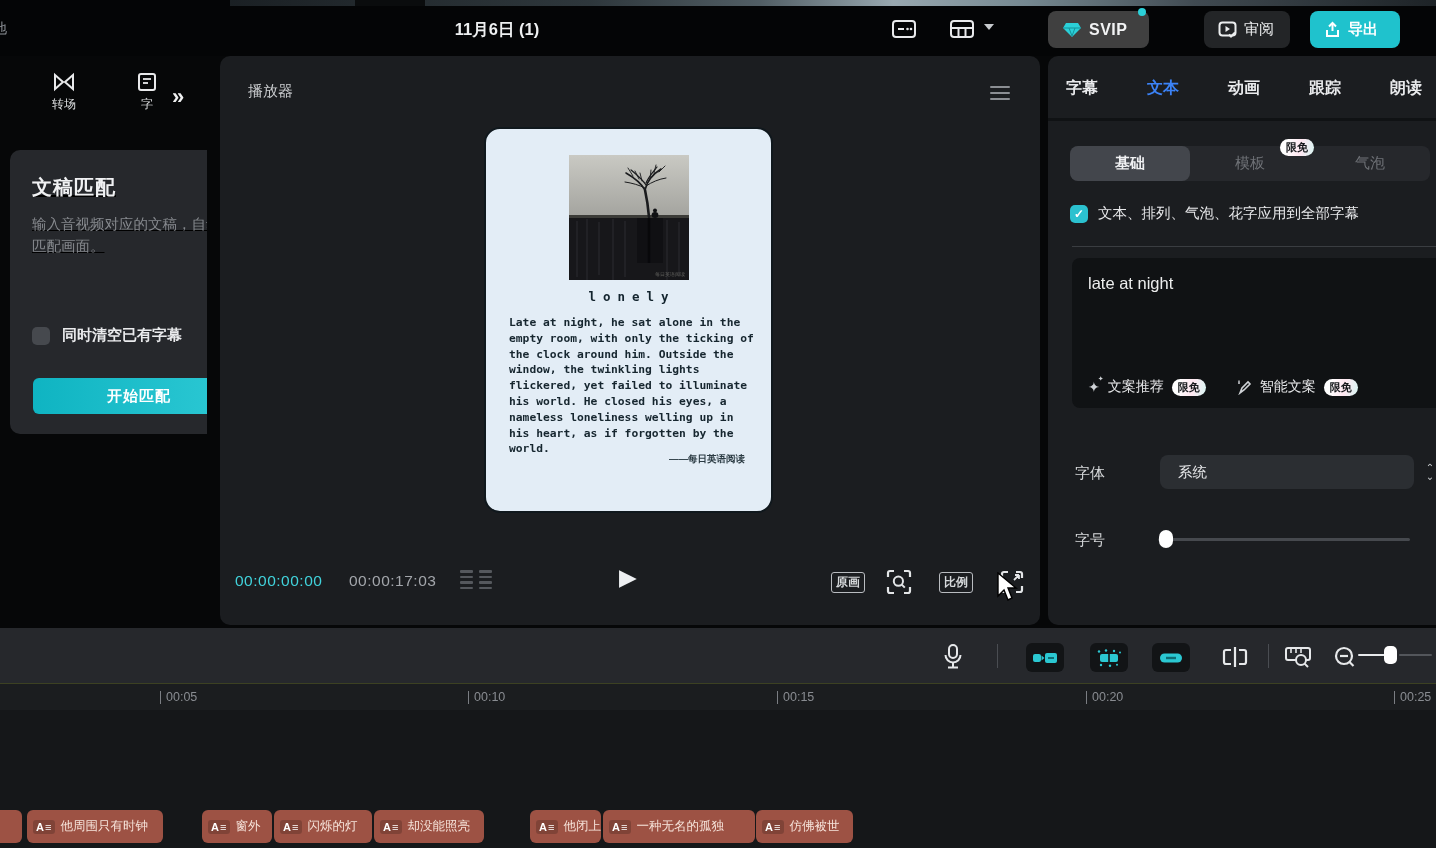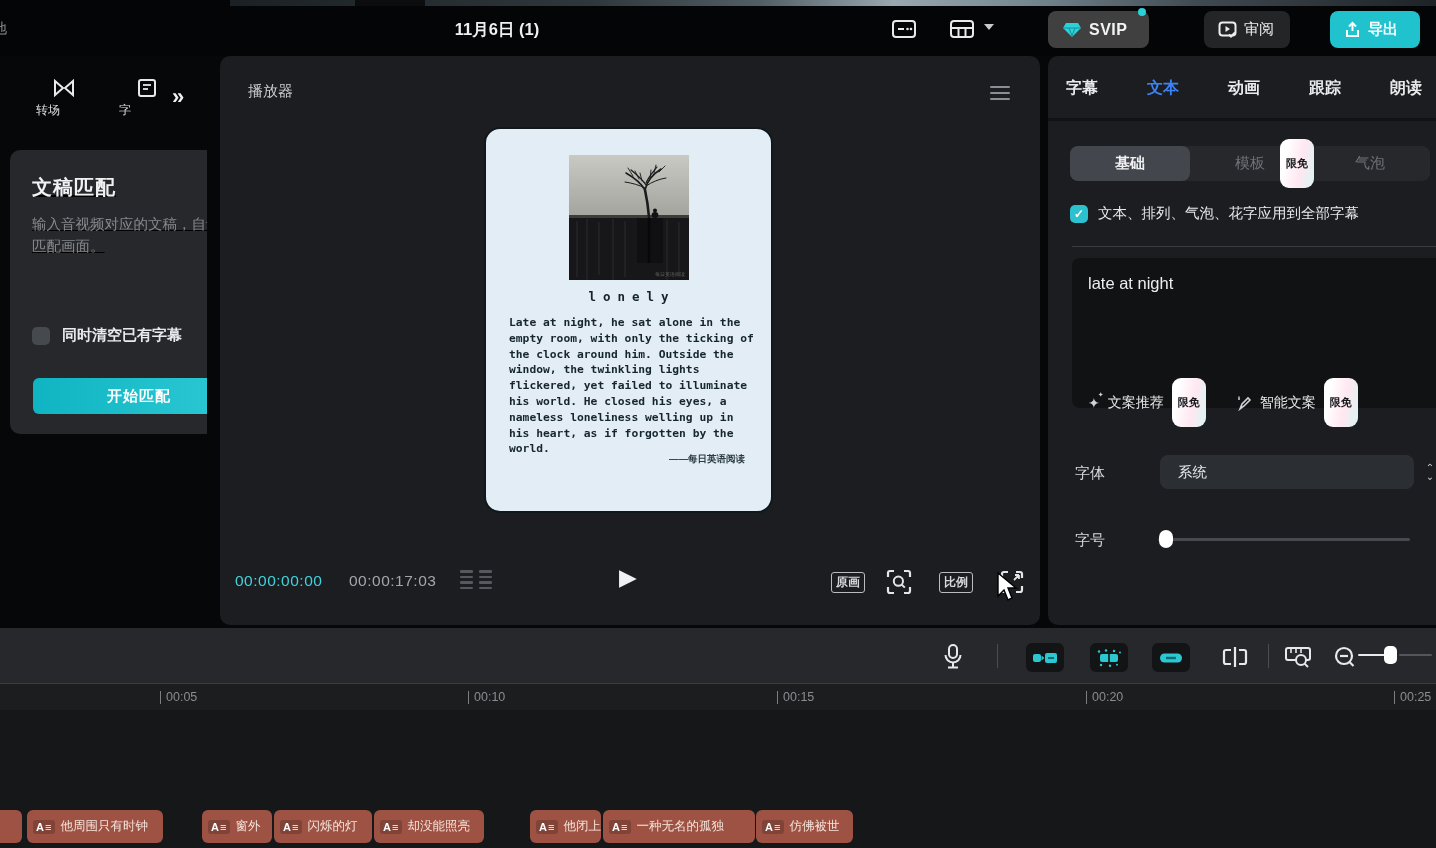--- a/index.html
+++ b/index.html
@@ -19,26 +19,26 @@
   .doc-title { position:absolute; left:417px; top:19px; width:160px; text-align:center;
     font-size:16.5px; font-weight:bold; color:#eef0f1; }
   .tb-iconbtn { position:absolute; top:16px; width:32px; height:26px; display:flex; align-items:center; justify-content:center; }
   .tb-caret { position:absolute; left:984px; top:24px; width:0; height:0; border-left:5px solid transparent; border-right:5px solid transparent; border-top:6px solid #c7cacd; }
   .pill { position:absolute; top:11px; height:37px; border-radius:8px; display:flex; align-items:center; gap:7px; padding:0 14px; }
   .pill-svip { left:1048px; width:101px; background:#404040; }
   .pill-svip .lbl { font-size:16px; font-weight:bold; color:#f2f3f4; letter-spacing:.5px; }
   .svip-dot { position:absolute; left:1138px; top:8px; width:8px; height:8px; border-radius:50%; background:#2bd0d8; }
   .pill-review { left:1204px; width:86px; background:#232527; }
   .pill-review .lbl { font-size:15px; color:#eceeef; }
-  .pill-export { left:1310px; width:90px; background:#1fc2cd;margin-left:20px; }
+  .pill-export { left:1310px; width:90px; background:#1fc2cd; }
   .pill-export .lbl { font-size:15px; font-weight:bold; color:#fff; }
 
   
   .left-col { position:absolute; left:0; top:56px; width:207px; height:572px; overflow:hidden; }
-  .lt-item { position:absolute; top:22px; width:56px; color:#e8e9eb; }
+  .lt-item { position:absolute; top:16px; width:56px; text-align:center; color:#e8e9eb; }
   .lt-item .cap { display:block; margin-top:4px; font-size:12px; color:#dfe1e3; }
   .lt-expand { position:absolute; left:172px; top:28px; font-size:22px; font-weight:bold; color:#f0f1f2; }
   .match-card { position:absolute; left:10px; top:94px; width:228px; height:284px;
     background:#26282c; border-radius:10px; padding:24px 22px;text-decoration:underline; }
   .match-title { font-size:20px; font-weight:bold; color:#f0f1f3; letter-spacing:1px; }
   .match-desc { margin-top:12px; width:196px; font-size:14.5px; line-height:22px; color:#86898e; }
   .match-check-row { position:absolute; left:22px; top:176px; display:flex; align-items:center; gap:12px; }
   .match-checkbox { width:18px; height:18px; border-radius:5px; background:#46494e; }
   .match-check-label { font-size:15px; color:#e9eaec; font-weight:bold; }
   .match-start { position:absolute; left:23px; top:228px; width:212px; height:36px; border-radius:6px;
@@ -75,21 +75,21 @@
 
   
   .rpanel { position:absolute; left:1048px; top:56px; width:388px; height:569px; background:#1b1d20; border-radius:10px 0 0 10px; overflow:hidden; }
   .rtabs { position:absolute; left:18px; top:22px; width:356px; display:flex; justify-content:space-between;align-items:flex-end; }
   .rtab { font-size:16px; font-weight:bold; color:#e9eaec; }
   .rtab.active { color:#3b82f6; }
   .rtabs-sep { position:absolute; left:0; top:62px; width:388px; height:3px; background:#101214; }
   .seg { position:absolute; left:22px; top:90px; width:360px; height:35px; background:#26282c; border-radius:8px; display:flex; }
   .seg-item { flex:1; display:flex; align-items:center; justify-content:center; font-size:15px; color:#6f7277; }
   .seg-item.active { background:#43464c; border-radius:8px; color:#f0f1f3; font-weight:bold; }
-  .badge { display:inline-block; padding:17px 6px; border-radius:9px; font-size:11px; font-weight:bold; color:#17191c;
+  .badge { display:inline-block; padding:1px 6px; border-radius:9px; font-size:11px; font-weight:bold; color:#17191c;
     background:linear-gradient(100deg,#ffffff 20%,#ffe7f1 60%,#d9f6f3); }
   .seg-badge { position:absolute; left:232px; top:83px; }
   .apply-row { position:absolute; left:22px; top:148px; display:flex; align-items:center; gap:10px; }
   .apply-box { width:18px; height:18px; border-radius:5px; background:#2bc1cf; color:#fff; font-size:12px; font-weight:bold;
     display:flex; align-items:center; justify-content:center; }
   .apply-label { font-size:14.5px; color:#e8e9eb; }
   .rdivider { position:absolute; left:24px; top:190px; width:364px; height:1px; background:#3a3d41; }
   .textblock { position:absolute; left:24px; top:202px; width:364px; height:150px; background:#101214; border-radius:8px 0 0 8px; }
   .textvalue { position:absolute; left:16px; top:16px; font-size:16.5px; color:#eceded; }
   .tools-row { position:absolute; left:16px; top:120px; display:flex; align-items:center; gap:8px; }

